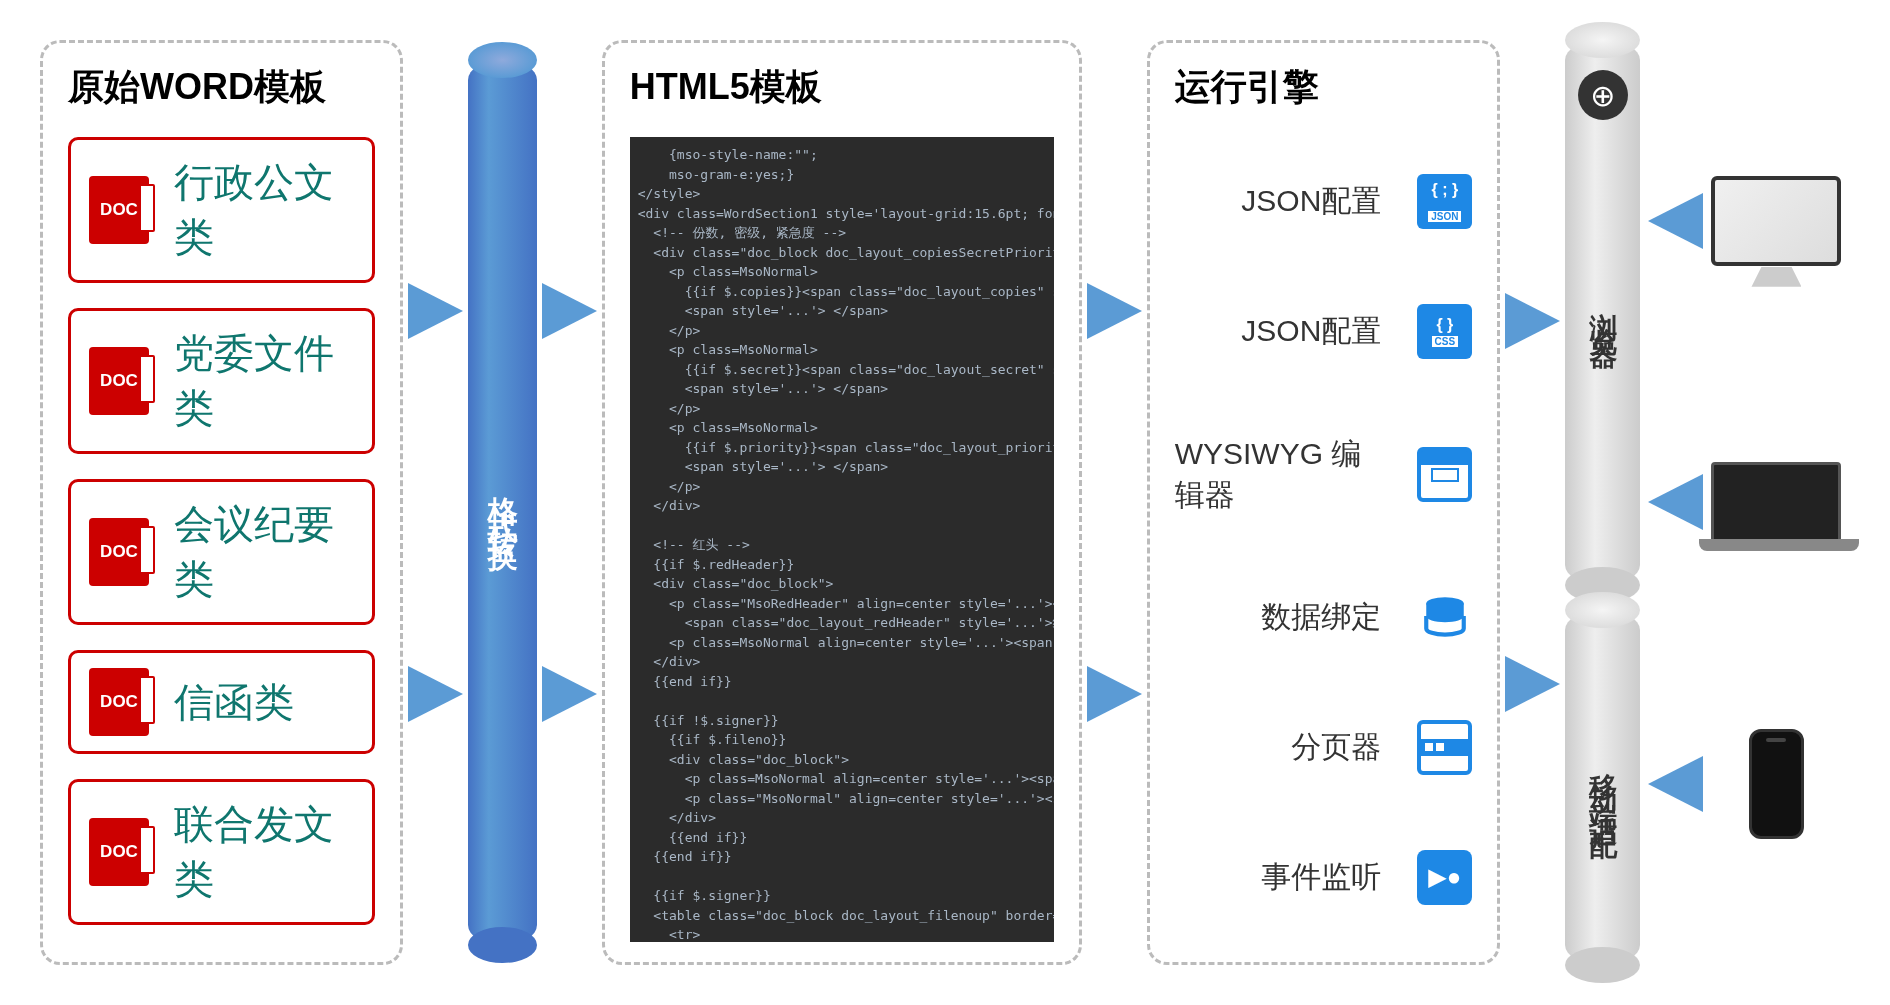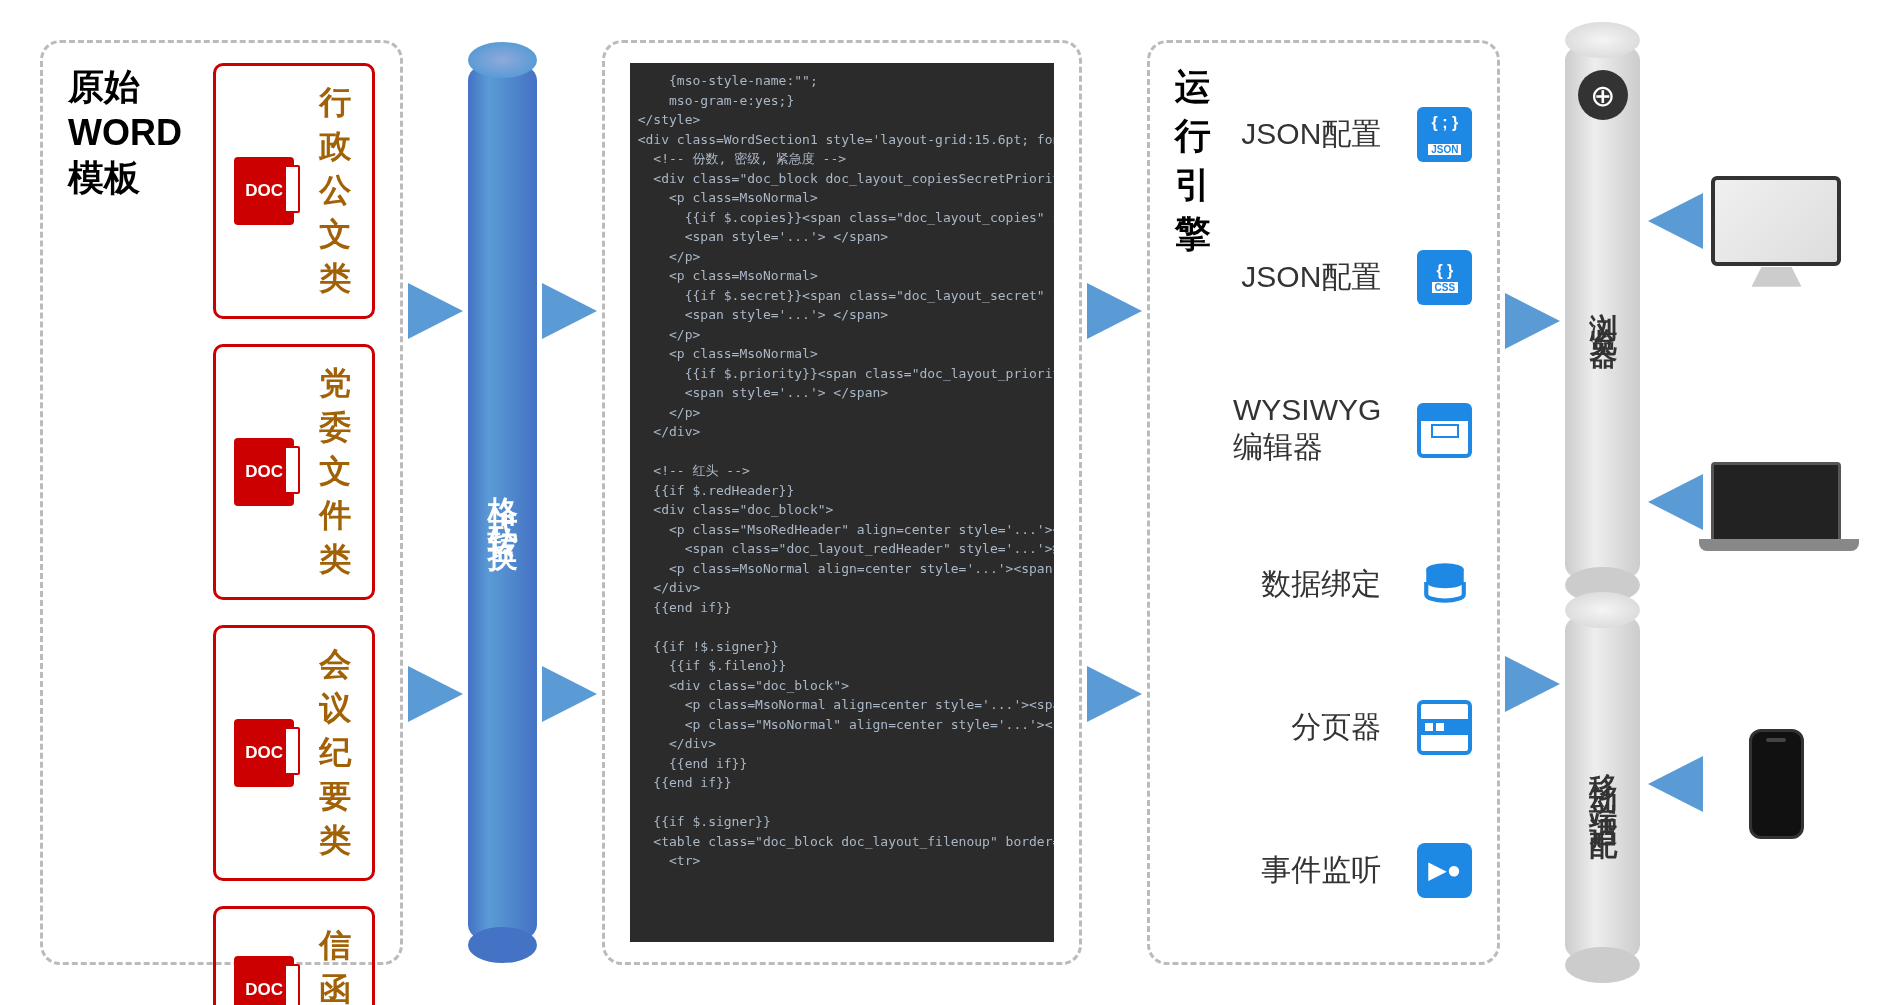--- a/index.html
+++ b/index.html
@@ -1,24 +1,24 @@
 <!DOCTYPE html>
 <html><head>
 <meta charset="utf-8">
 <style>
 *{margin:0;padding:0;box-sizing:border-box}
 body{font-family:"Microsoft YaHei",Arial,sans-serif;background:#fff;width:1890px;height:1005px;position:relative;padding:40px}
 .diagram{display:flex;align-items:stretch;height:100%;gap:0}
-.dashed-box{border:3px dashed #bbb;border-radius:20px;padding:20px 25px;display:flex;flex-direction:row}
+.dashed-box{border:3px dashed #bbb;border-radius:20px;padding:20px 25px;display:flex;flex-direction:column}
 .section-title{font-size:36px;font-weight:bold;color:#000;margin-bottom:25px;text-align:left}
 .word-panel{width:390px;height:100%}
 .doc-item{border:3px solid #c00;border-radius:10px;padding:15px 18px;display:flex;align-items:center;margin-bottom:25px}
 .doc-icon{width:60px;height:68px;background:#c00;color:#fff;font-size:17px;font-weight:bold;display:flex;align-items:center;justify-content:center;border-radius:4px;position:relative;flex-shrink:0}
 .doc-icon::after{content:"";position:absolute;right:-6px;top:8px;width:12px;height:44px;background:#fff;border:2px solid #c00;border-radius:2px}
-.doc-label{font-size:32px;color:#a16207;margin-left:25px;font-weight:700}
+.doc-label{font-size:40px;color:#0f766e;margin-left:25px;font-weight:400}
 .arrow-col{display:flex;flex-direction:column;justify-content:space-around;padding:80px 5px;gap:0}
 .arrow{width:0;height:0;border-top:28px solid transparent;border-bottom:28px solid transparent;margin:8px 0}
 .arrow-right{border-left:55px solid #5b9bd5}
 .arrow-left{border-right:55px solid #5b9bd5}
 .cylinder{width:75px;position:relative;display:flex;flex-direction:column;align-items:center;justify-content:center}
 .cylinder-body{width:100%;height:calc(100% - 40px);background:linear-gradient(90deg,#4472c4 0%,#5b9bd5 30%,#4472c4 100%);position:relative;border-radius:50%/20px}
 .cylinder-body::before{content:"";position:absolute;top:-18px;left:0;width:100%;height:36px;background:radial-gradient(ellipse at center,#8faadc 0%,#5b9bd5 70%);border-radius:50%}
 .cylinder-body::after{content:"";position:absolute;bottom:-18px;left:0;width:100%;height:36px;background:#4472c4;border-radius:50%}
 .cylinder-label{position:absolute;color:#fff;font-size:30px;font-weight:bold;writing-mode:vertical-rl;text-orientation:upright;letter-spacing:15px;z-index:2}
 .html5-panel{width:480px;height:100%}
@@ -88,20 +88,21 @@
     <div class="cylinder-body"></div>
     <div class="cylinder-label">格式转换</div>
   </div>
 
   <div class="arrow-col">
     <div class="arrow arrow-right"></div>
     <div class="arrow arrow-right"></div>
   </div>
 
   <div class="dashed-box html5-panel">
+    <div class="section-title">HTML5模板</div>
     <div class="code-block">    {mso-style-name:"";
     mso-gram-e:yes;}
 &lt;/style&gt;
 &lt;div class=WordSection1 style='layout-grid:15.6pt; font-size
   &lt;!-- 份数, 密级, 紧急度 --&gt;
   &lt;div class="doc_block doc_layout_copiesSecretPriority"&gt;
     &lt;p class=MsoNormal&gt;
       {{if $.copies}}&lt;span class="doc_layout_copies" s
       &lt;span style='...'&gt; &lt;/span&gt;
     &lt;/p&gt;

